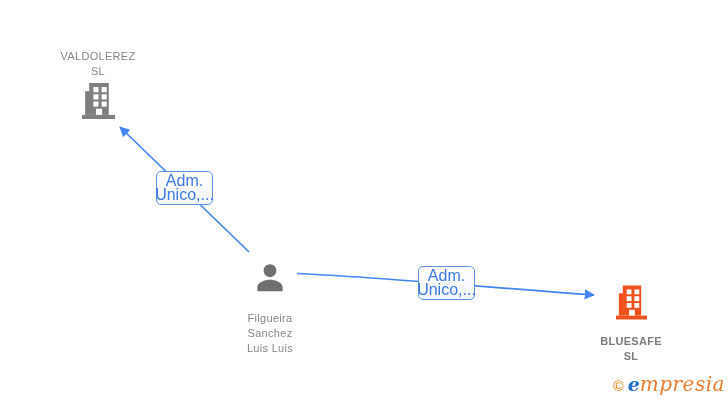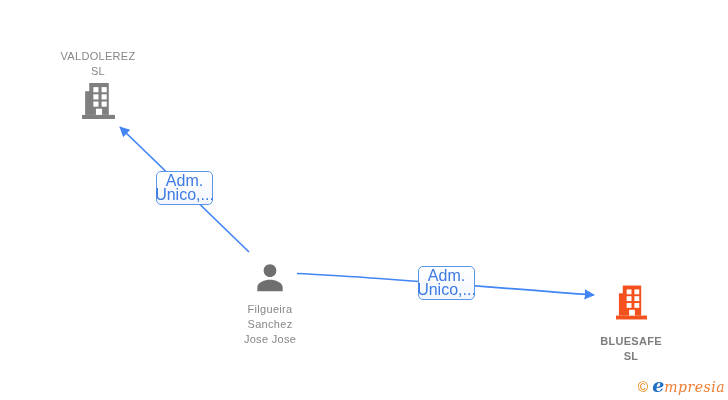--- a/index.html
+++ b/index.html
@@ -31,21 +31,21 @@
     letter-spacing: 0.3px;
     color: #868686;
     text-align: center;
     white-space: nowrap;
   }
   .node-label.bold { font-weight: 700; color: #7d7d7d; }
   .icon-wrap { line-height: 0; }
   .node-valdolerez { left: 28px;  top: 49px;  width: 140px; }
   .node-valdolerez .icon-wrap { margin-top: 4px; }
   .node-person     { left: 200px; top: 258px; width: 140px; }
-  .node-person .node-label { margin-top: 6px; }
+  .node-person .node-label { margin-top: 15px; }
   .node-bluesafe   { left: 561px; top: 285px; width: 140px; }
   .node-bluesafe .node-label { margin-top: 14px; }
   .edge-label {
     position: absolute;
     box-sizing: border-box;
     width: 57px;
     height: 34px;
     display: flex;
     flex-direction: column;
     justify-content: center;
@@ -73,21 +73,21 @@
   .logo-copy {
     font-size: 14px;
     margin-right: 4px;
     font-family: "Liberation Sans", sans-serif;
   }
   .logo-brand {
     font-family: "DejaVu Serif", serif;
     font-style: italic;
   }
   .logo-e    { font-size: 19px; font-weight: 700; }
-  .logo-rest { font-size: 14px; letter-spacing: 0.5px; }
+  .logo-rest { font-size: 20px; letter-spacing: 0.5px; }
 </style>
 </head>
 <body>
 
 <div class="canvas">
 
   <svg class="edges-svg">
     <defs>
       <marker id="arrowhead" markerWidth="7" markerHeight="7" refX="5.5" refY="3" orient="auto">
         <path d="M0,0 L6,3 L0,6 Z" fill="#4285f4"></path>
@@ -124,21 +124,21 @@
 
   <div class="node node-person">
     <span class="icon-wrap">
       <svg width="38" height="38" viewBox="0 0 24 24">
         <path d="M12 12c2.21 0 4-1.79 4-4s-1.79-4-4-4-4 1.79-4 4 1.79 4 4 4zm0 1.8c-3.2 0-8 1.6-8 4.8V21h16v-2.4c0-3.2-4.8-4.8-8-4.8z" fill="#6f6f6f"></path>
       </svg>
     </span>
     <div class="node-label" style="color: rgb(134, 134, 134);">
       <div>Filgueira</div>
       <div>Sanchez</div>
-      <div>Jose Jose</div>
+      <div>Luis Luis</div>
     </div>
   </div>
 
   <div class="node node-bluesafe">
     <span class="icon-wrap">
       <svg width="31" height="35" viewBox="0 0 32 35">
         <g fill="#f4511e">
           <rect x="7" y="0" width="19" height="31"></rect>
           <rect x="3" y="8" width="5" height="23"></rect>
           <rect x="0" y="31" width="32" height="4"></rect>

